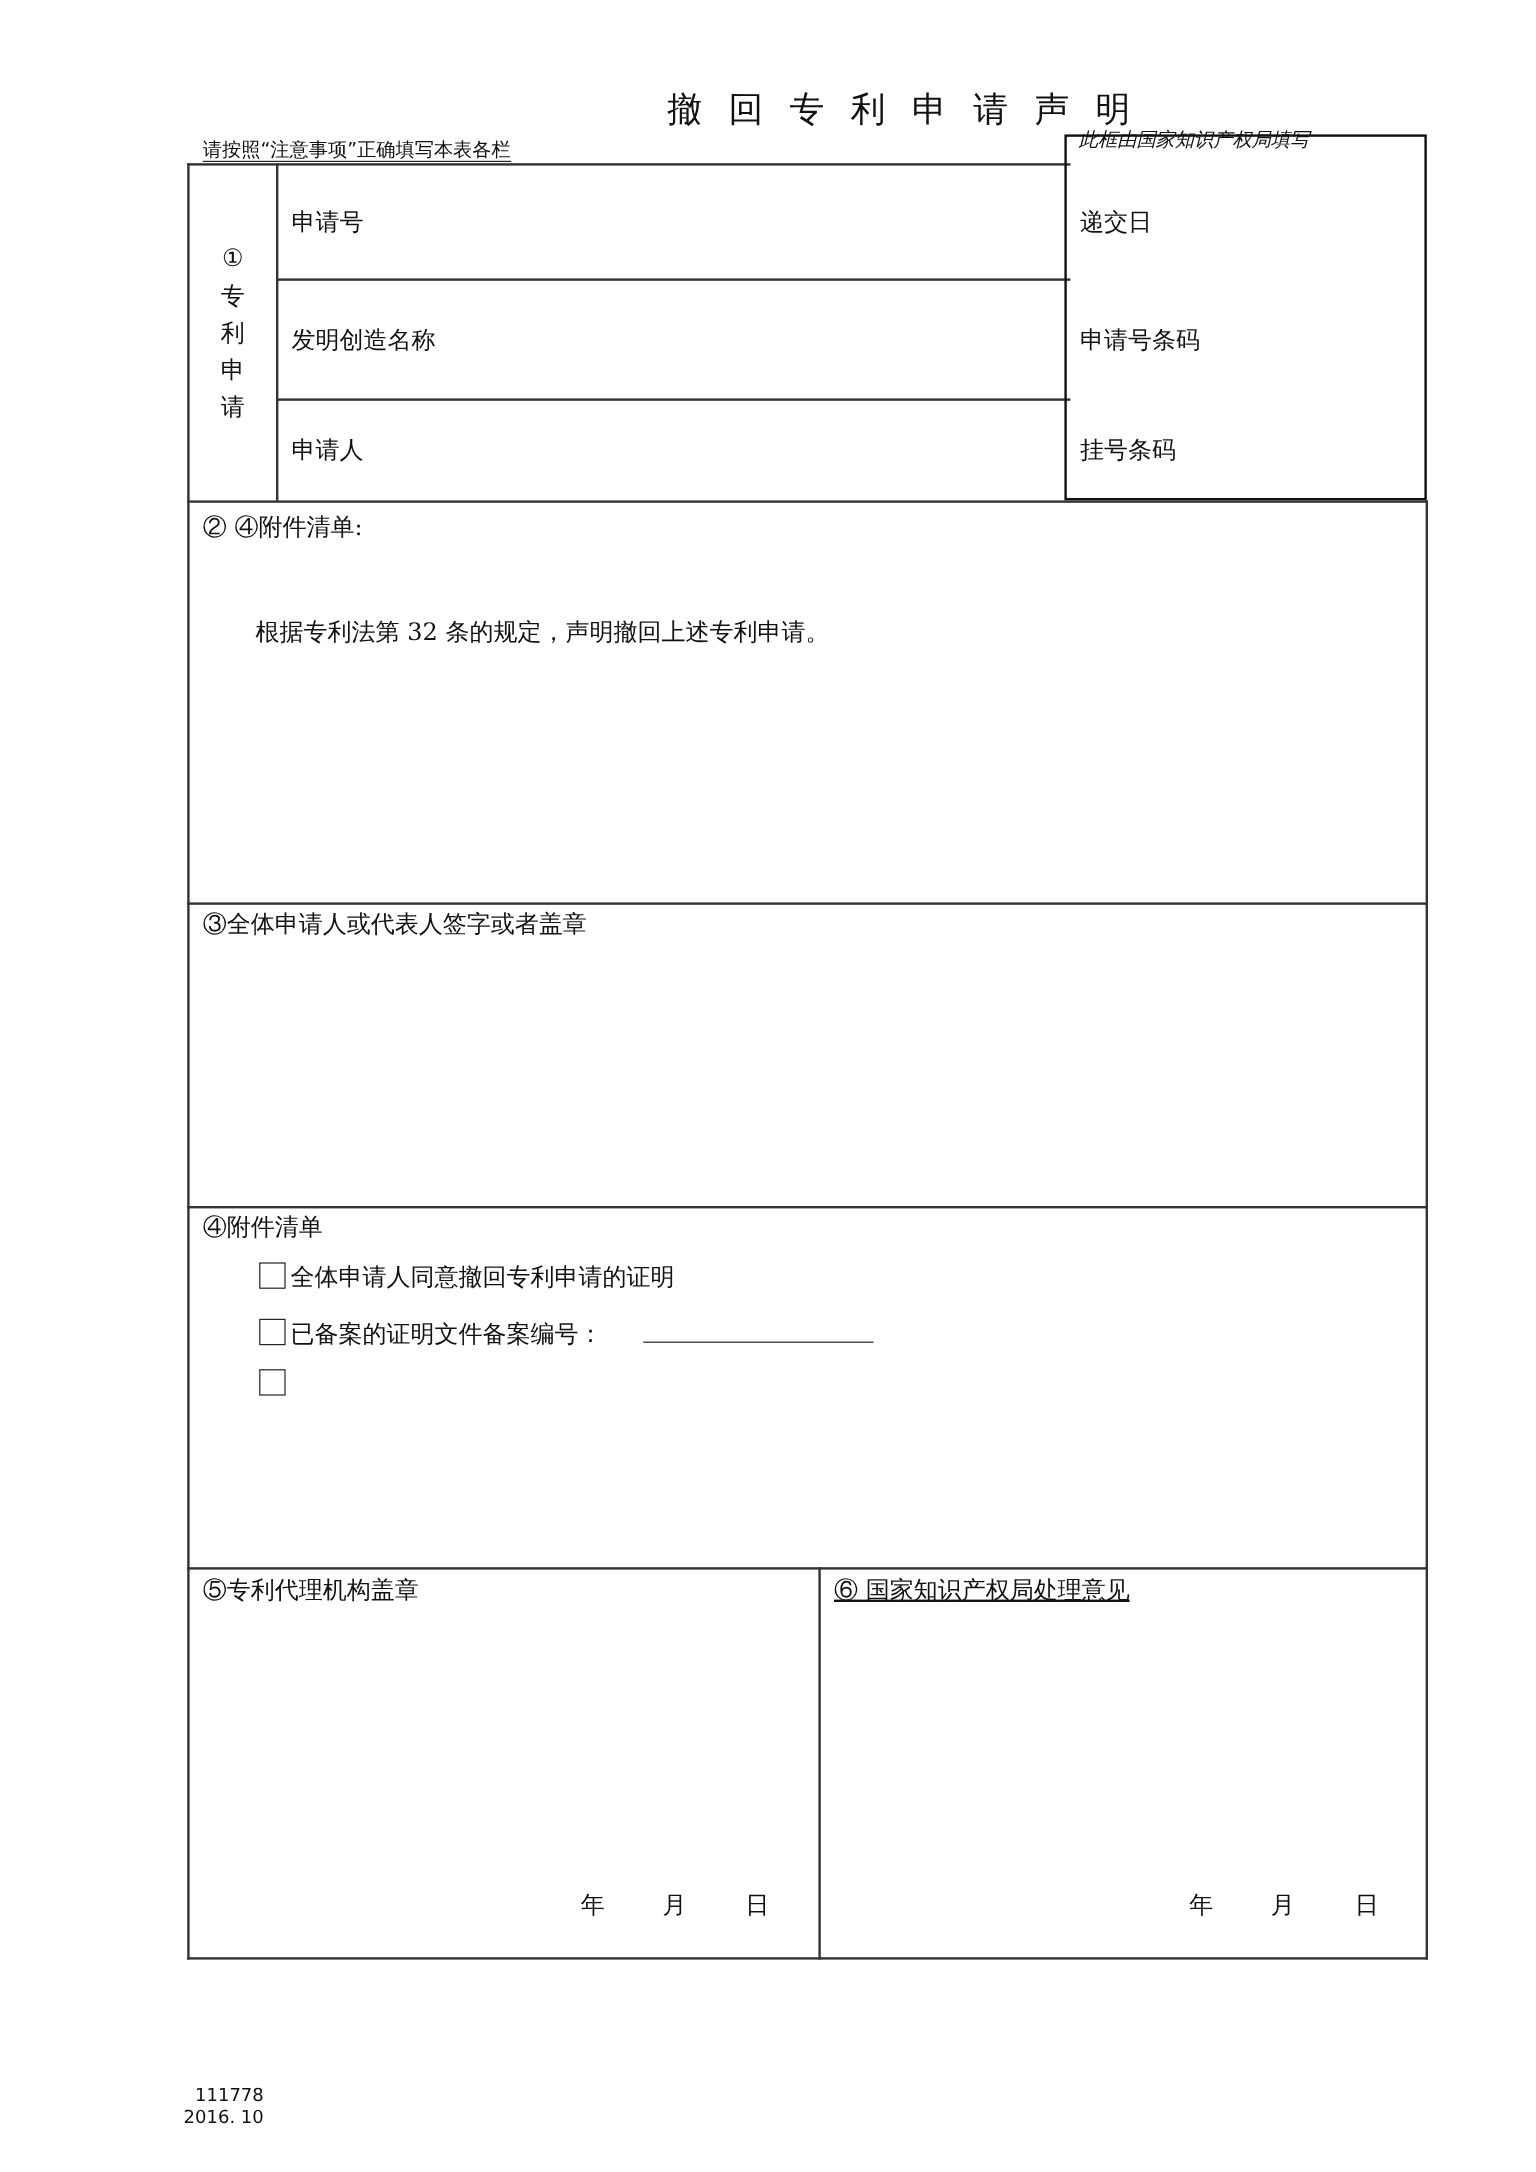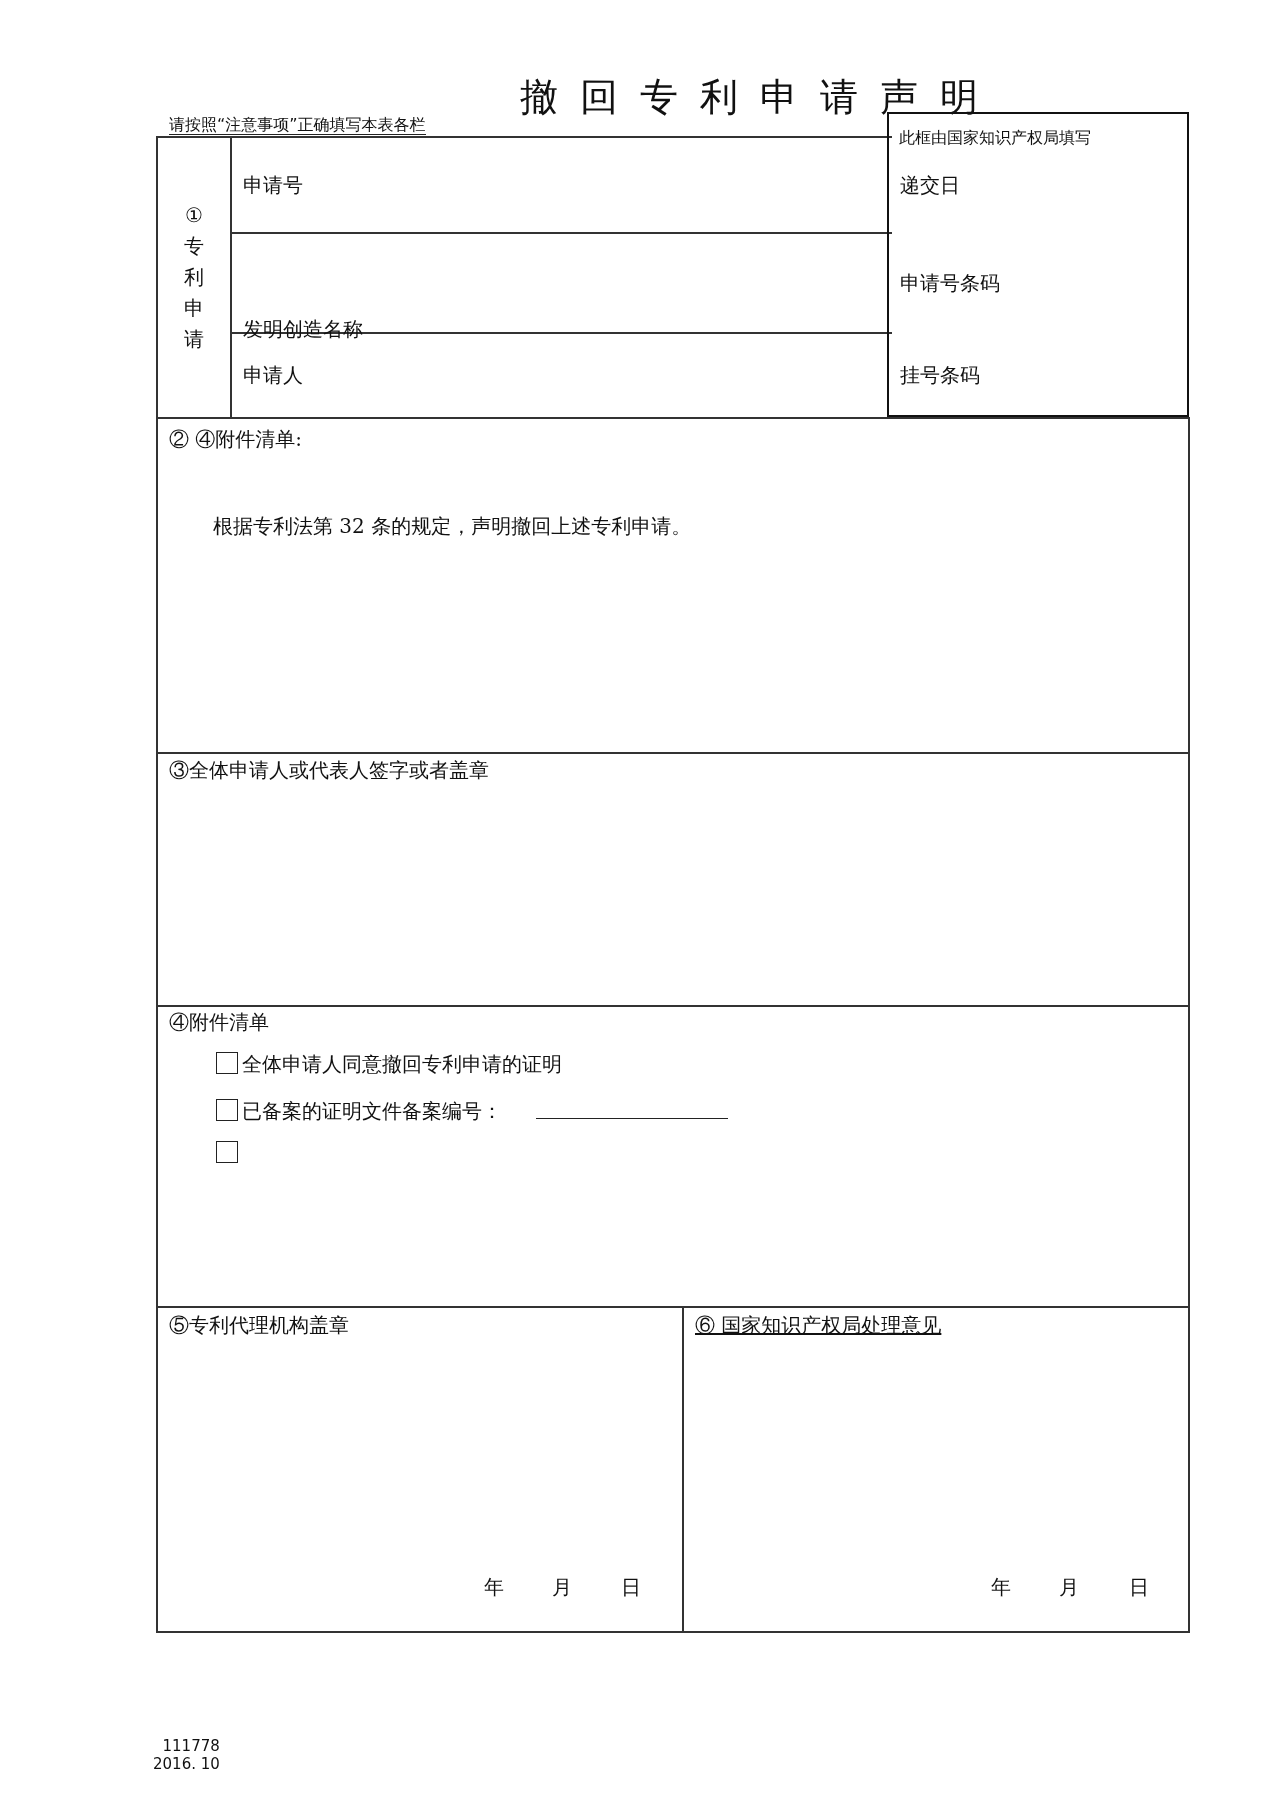--- a/index.html
+++ b/index.html
@@ -1,18 +1,18 @@
 <!DOCTYPE html>
 <html><head>
 <meta charset="utf-8">
 <style>
   html, body { margin:0; padding:0; background:#ffffff; }
   body { width:1280px; height:1810px; position:relative; font-family:"DejaVu Serif","Liberation Serif",serif; color:#111; overflow:hidden; }
   .abs { position:absolute;text-align:right; }
-  .title { left:0; width:1280px; top:72px; text-align:center; font-family:"DejaVu Sans","Liberation Sans",sans-serif; font-size:38px; letter-spacing:22px; padding-left:240px; box-sizing:border-box; }
+  .title { left:0; width:1280px; top:72px; text-align:center; font-family:"DejaVu Sans","Liberation Sans",sans-serif; font-size:29px; letter-spacing:22px; padding-left:240px; box-sizing:border-box; }
   .instr { left:169px; top:116px; font-family:"DejaVu Sans","Liberation Sans",sans-serif; font-size:16px; border-bottom:1.5px solid #222; line-height:18px; padding-bottom:0; }
   .line { position:absolute; background:#333; }
   .lbl { position:absolute; font-size:20px; white-space:nowrap; }
   .small { font-size:16px; }
   .vert { position:absolute; left:170px; width:48px; text-align:center; font-size:20px; line-height:31px; }
   .cb { position:absolute; width:22px; height:22px; border:1.6px solid #222; box-sizing:border-box; }
   .uline { position:absolute; height:0; border-bottom:1.5px solid #222; }
   .footer { left:153px; font-family:"DejaVu Sans","Liberation Sans",sans-serif; font-size:15px; line-height:18px; }
 </style>
 </head>
@@ -21,35 +21,35 @@
 <div class="abs title">撤回专利申请声明</div>
 <div class="abs instr">请按照“注意事项”正确填写本表各栏</div>
 
 <div class="line" style="left:156px; top:136px; width:736px; height:1.5px;"></div>
 <div class="line" style="left:156px; top:136px; width:1.5px; height:1497px;"></div>
 <div class="line" style="left:230px; top:136px; width:1.5px; height:282px;"></div>
 <div class="line" style="left:230px; top:232px; width:662px; height:1.5px;"></div>
 <div class="line" style="left:230px; top:332px; width:662px; height:1.5px;"></div>
 
 <div class="abs" style="left:887px; top:112px; width:302px; height:305px; border:2.5px solid #111; box-sizing:border-box;"></div>
-<div class="lbl small" style="left:899px; top:128px;">此框由国家知识产权局填写</div>
+<div class="lbl small" style="left:899px; top:107px;font-style:italic;">此框由国家知识产权局填写</div>
 <div class="lbl" style="left:900px; top:172px;">递交日</div>
 <div class="lbl" style="left:900px; top:270px;">申请号条码</div>
 <div class="lbl" style="left:900px; top:362px;font-family:Liberation Serif, serif;">挂号条码</div>
 
 <div class="vert" style="top:200px;">
   <div>①</div>
   <div>专</div>
   <div>利</div>
   <div>申</div>
   <div>请</div>
 </div>
 <div class="lbl" style="left:243px; top:172px;">申请号</div>
 <div class="abs" style="left:380px; top:140px; width:500px; height:88px;"></div>
-<div class="lbl" style="left:243px; top:270px;margin-top:46px;">发明创造名称</div>
+<div class="lbl" style="left:243px; top:270px;">发明创造名称</div>
 <div class="abs" style="left:400px; top:236px; width:480px; height:92px;"></div>
 <div class="lbl" style="left:243px; top:362px;">申请人</div>
 <div class="abs" style="left:380px; top:336px; width:500px; height:78px;"></div>
 
 <div class="line" style="left:1188px; top:417px; width:1.5px; height:1216px;"></div>
 <div class="line" style="left:156px; top:417px; width:1034px; height:1.5px;"></div>
 <div class="line" style="left:156px; top:752px; width:1034px; height:1.5px;"></div>
 <div class="line" style="left:156px; top:1005px; width:1034px; height:1.5px;"></div>
 <div class="line" style="left:156px; top:1306px; width:1034px; height:1.5px;"></div>
 <div class="line" style="left:682px; top:1306px; width:1.5px; height:327px;"></div>

